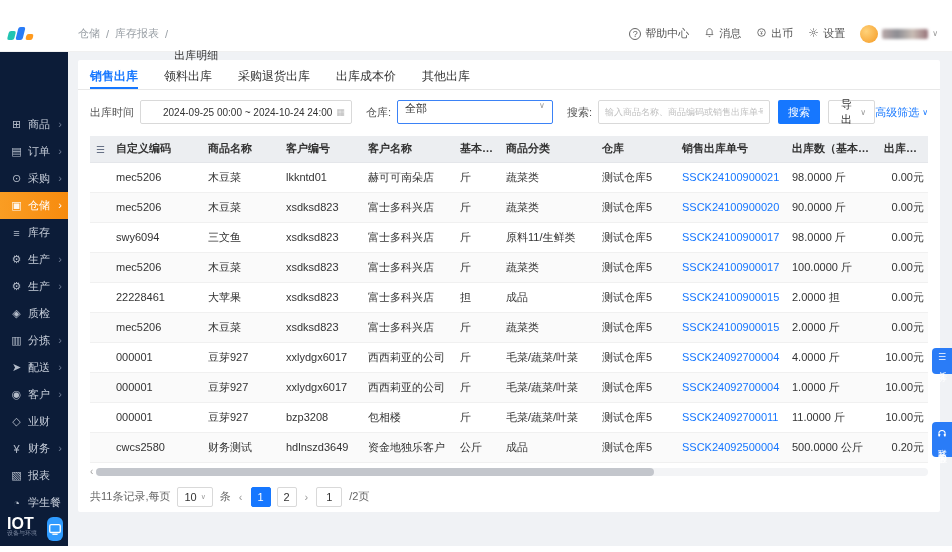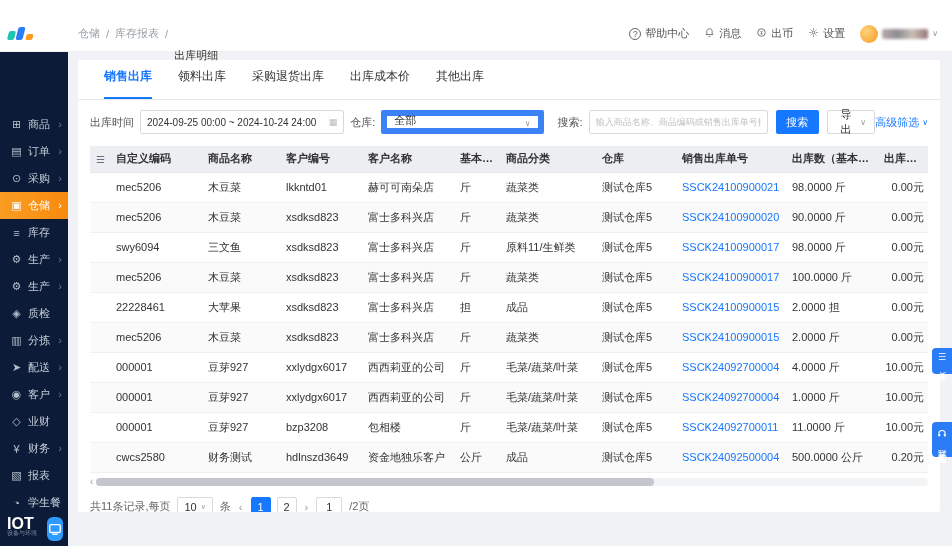--- a/index.html
+++ b/index.html
@@ -41,32 +41,32 @@
   .iot{position:absolute;bottom:5px;left:0;right:0;display:flex;align-items:center;
     padding:0 5px 0 7px;cursor:pointer;}
   .iot-title{color:#fff;font-size:16px;font-weight:bold;line-height:11px;}
   .iot-sub{color:#7f8ba3;font-size:8px;transform:scale(.75);transform-origin:left top;white-space:nowrap;}
   .iot-badge{margin-left:auto;width:26px;height:24px;background:#2f9bff;border-radius:6px;
     display:flex;align-items:center;justify-content:center;}
 
   
   .content{position:absolute;left:68px;top:36px;right:0;bottom:0;padding:8px 12px 0 10px;}
   .card{background:#fff;height:452px;border-radius:2px;position:relative;overflow:hidden;}
-  .tabs{display:flex;border-bottom:1px solid #e8e8e8;padding:0 26px;height:40px;}
+  .tabs{display:flex;border-bottom:1px solid #e8e8e8;padding:0 12px;height:30px;}
   .tab{line-height:33px;margin-right:26px;font-size:12px;color:#333;cursor:pointer;white-space:nowrap;}
   .tab.active{color:#1677ff;border-bottom:2px solid #1677ff;font-weight:bold;}
 
   .filters{display:flex;align-items:center;padding:10px 12px 6px;font-size:11px;color:#555;}
   .f-label{margin-right:6px;white-space:nowrap;}
   .date-input{width:212px;height:24px;border:1px solid #d9d9d9;border-radius:2px;display:flex;
-    align-items:center;justify-content:space-between;padding:0 6px;font-size:10px;color:#333;
+    align-items:center;justify-content:space-between;padding:0 22px;font-size:10px;color:#333;
     background:#fff;cursor:pointer;white-space:nowrap;}
   .cal-ico{color:#bbb;font-size:9px;margin-left:4px;}
-  .wh-select{width:168px;height:24px;border:6px solid #3b82f6;border-radius:2px;display:flex;
-    align-items:flex-end;justify-content:space-between;padding:0 7px;font-size:11px;color:#333;
+  .wh-select{width:168px;height:24px;border:1px solid #3b82f6;border-radius:2px;display:flex;
+    align-items:flex-start;justify-content:space-between;padding:0 7px;font-size:11px;color:#333;
     background:#fff;cursor:pointer;margin-right:14px;}
   .sel-caret{font-size:8px;color:#999;}
   .search-input{width:186px;height:24px;border:1px solid #d9d9d9;border-radius:2px;padding:0 6px;
     font-size:9px;color:#333;outline:none;font-family:inherit;}
   .search-input::placeholder{color:#bfbfbf;}
   .btn-search{width:44px;height:24px;background:#1677ff;color:#fff;border:none;border-radius:2px;
     font-size:11px;margin-left:8px;cursor:pointer;font-family:inherit;}
   .btn-export{height:24px;background:#fff;border:1px solid #d9d9d9;border-radius:2px;font-size:11px;
     color:#333;margin-left:8px;padding:0 8px;cursor:pointer;display:flex;align-items:center;gap:4px;
     font-family:inherit;}
@@ -265,21 +265,21 @@
           <span class="tab">出库成本价</span>
           <span class="tab">其他出库</span>
         </div>
 
       <div class="filters">
         <span class="f-label">出库时间</span>
         <span class="date-input">
           <span>2024-09-25 00:00 ~ 2024-10-24 24:00</span>
           <span class="cal-ico">▦</span>
         </span>
-        <span class="f-label" style="margin-left:6px">仓库:</span>
+        <span class="f-label" style="margin-left:14px">仓库:</span>
         <span class="wh-select">
           <span>全部</span>
           <span class="sel-caret">∨</span>
         </span>
         <span class="f-label">搜索:</span>
         <input class="search-input" placeholder="输入商品名称、商品编码或销售出库单号搜索" style="">
         <button class="btn-search">搜索</button>
         <button class="btn-export">
           <span>导出</span>
           <span class="sel-caret">∨</span>

